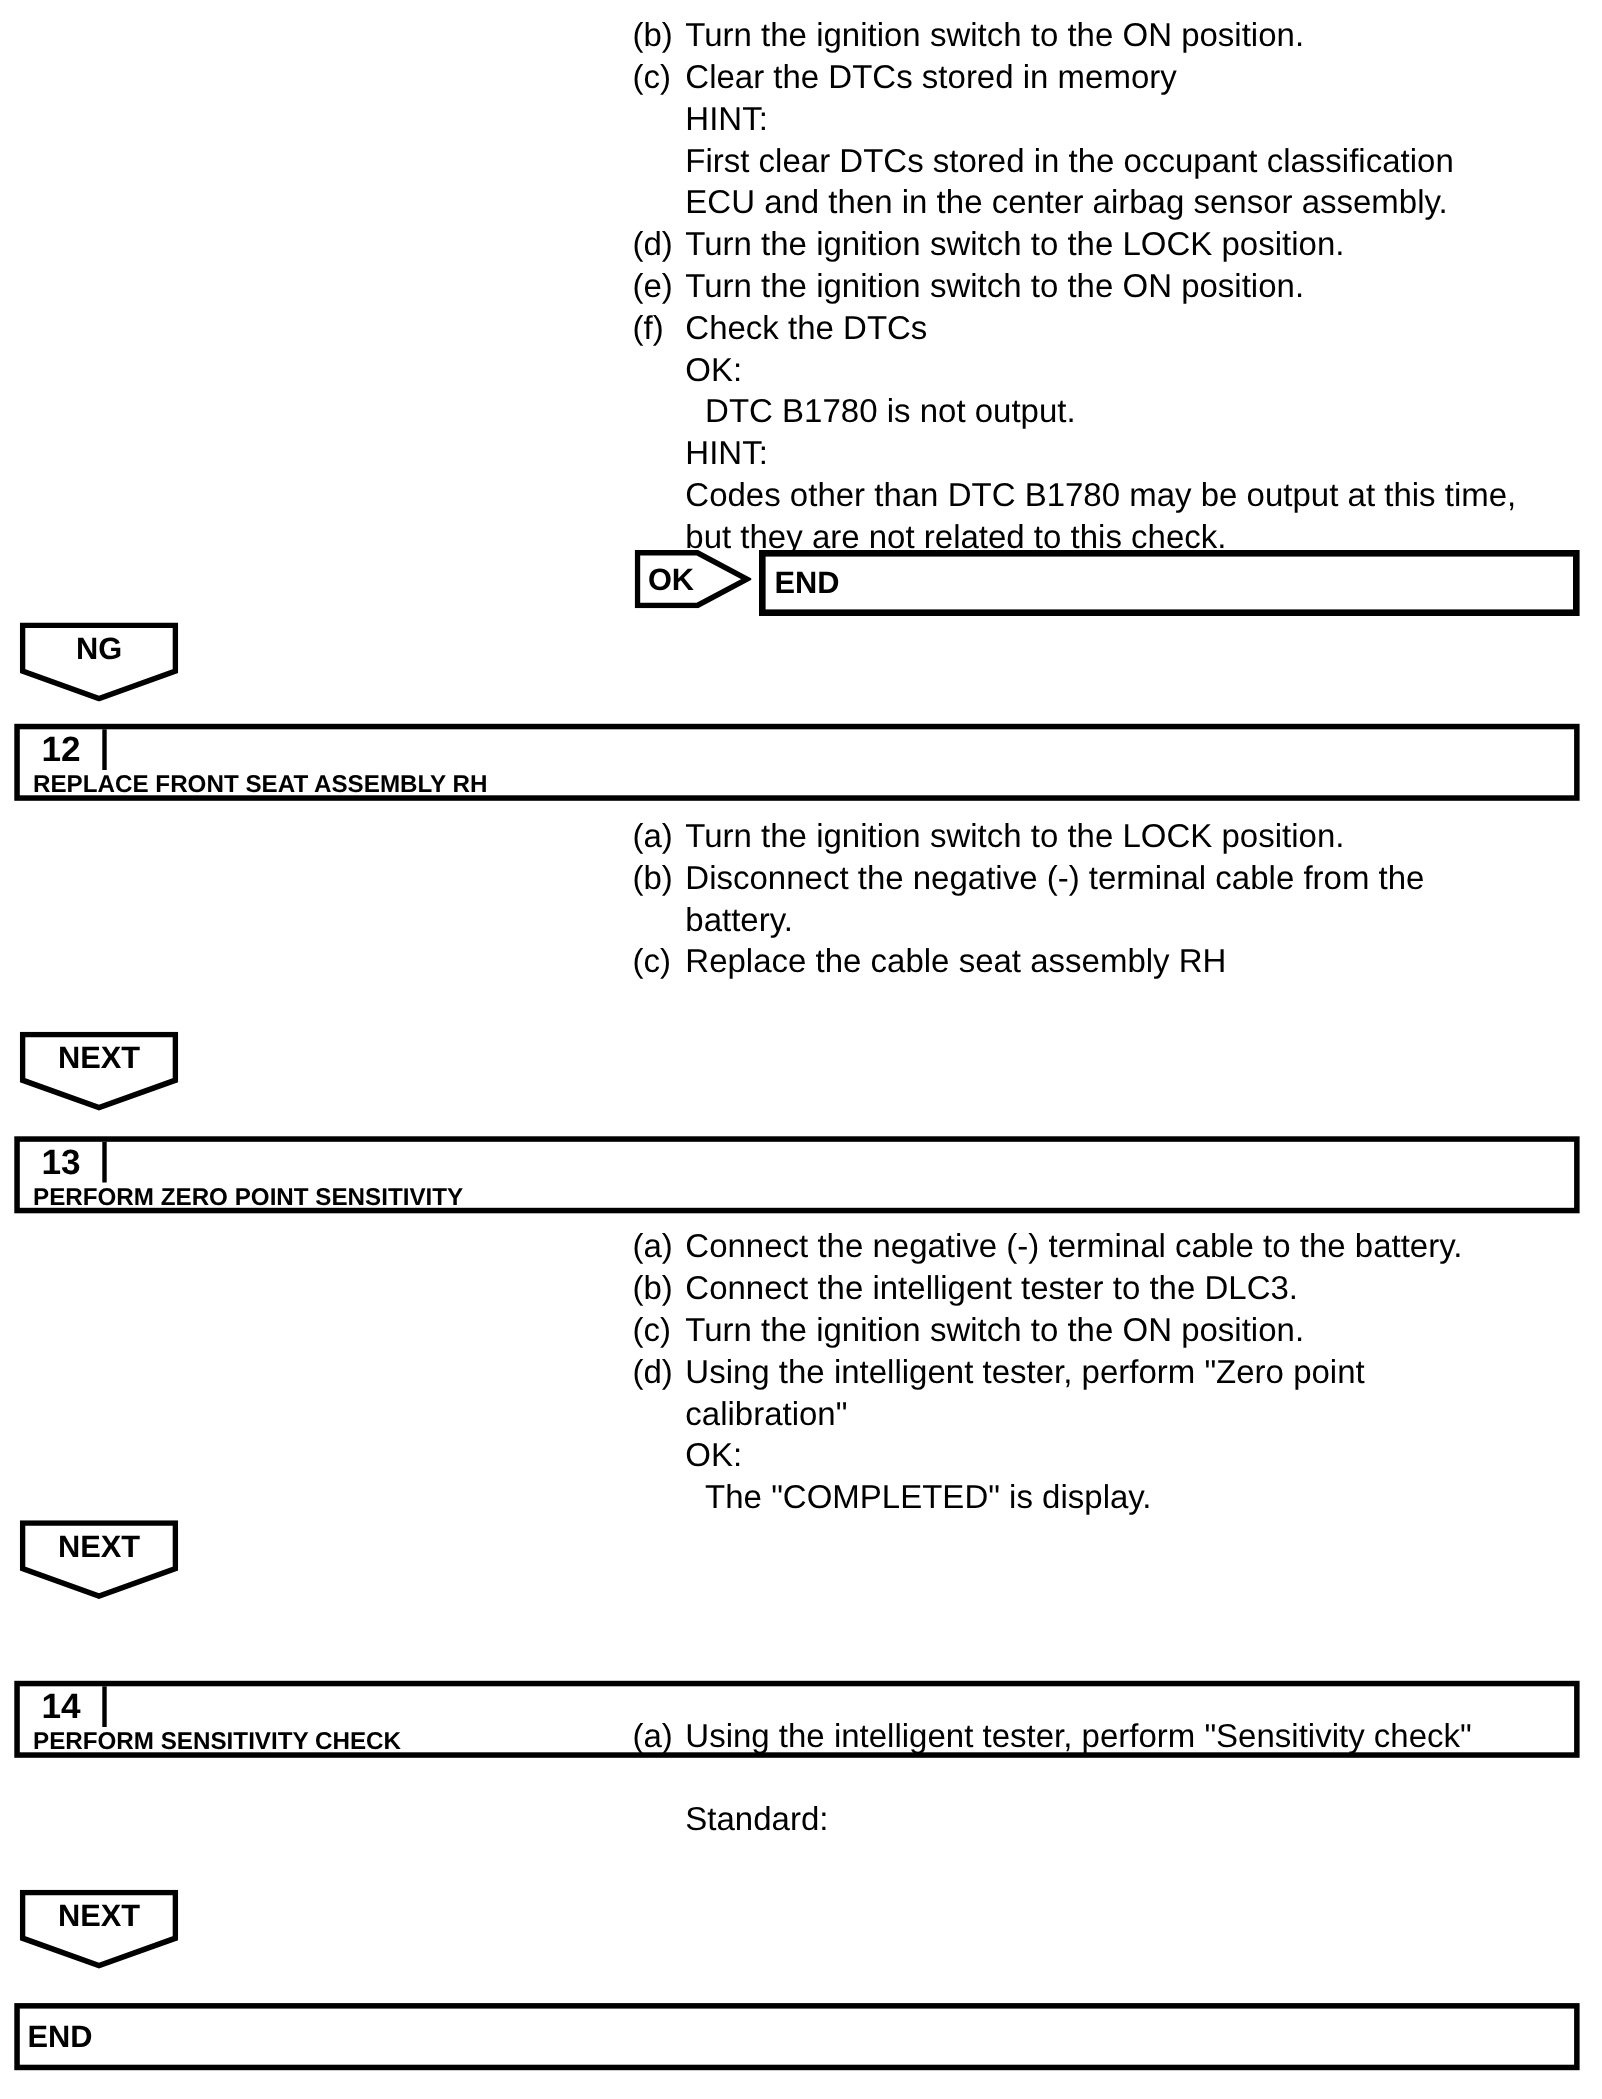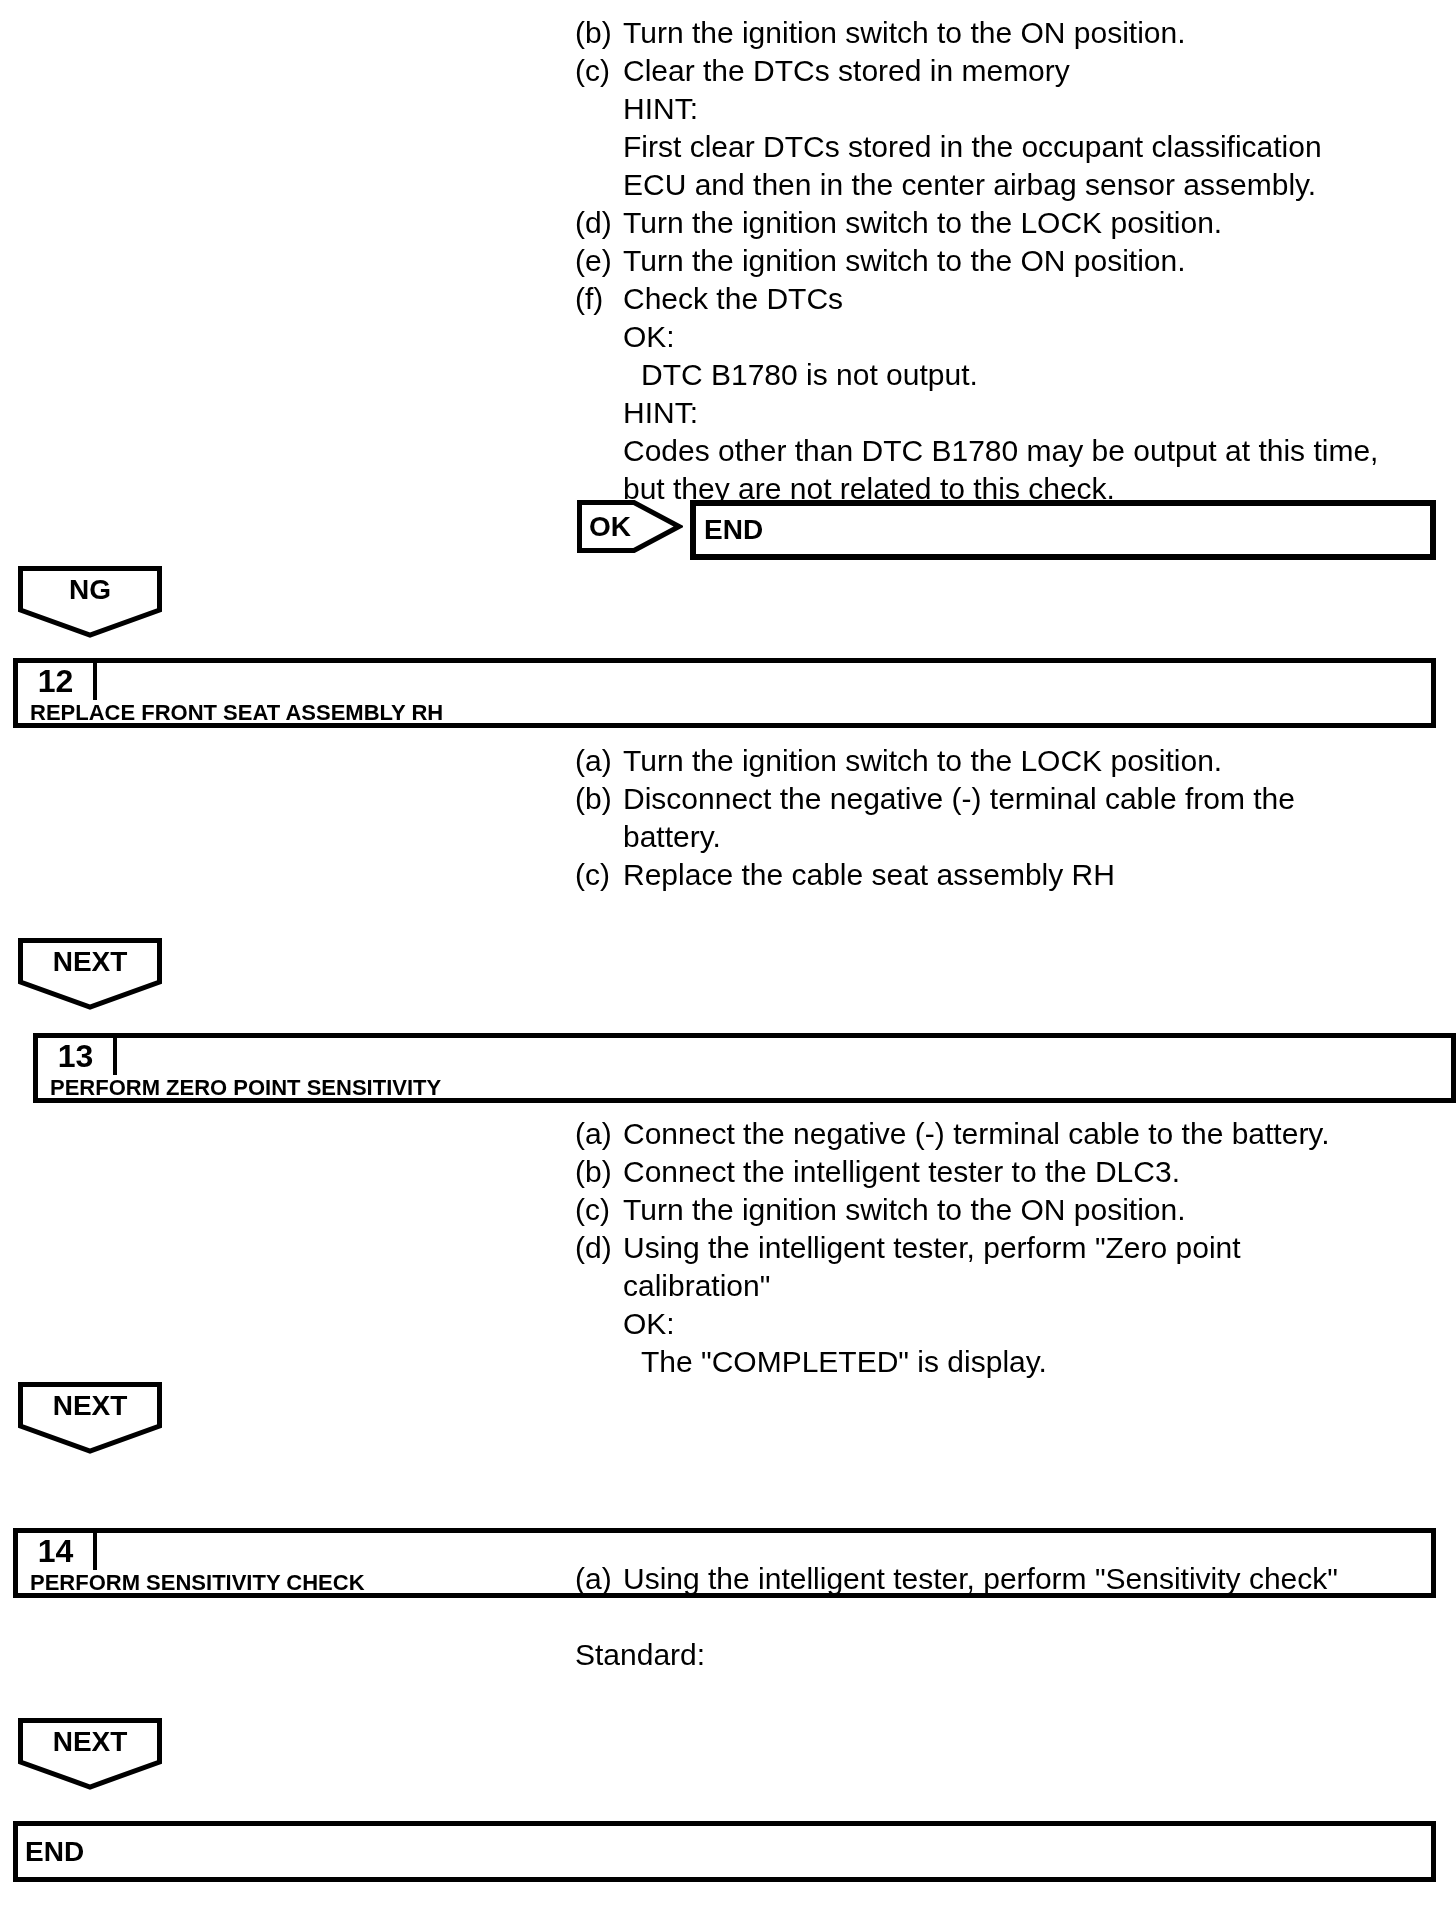--- a/index.html
+++ b/index.html
@@ -10,21 +10,21 @@
     font-family:"Liberation Sans","DejaVu Sans",sans-serif;
     overflow:hidden;
   }
   
   .proc{position:absolute;left:575px;width:870px;font-size:30px;}
   .r{display:flex;height:38px;line-height:38px;white-space:pre;}
   .lbl{width:48px;flex:none;}
   .txt{flex:1;}
   .b{font-weight:normal;}
   .ind .txt{padding-left:18px;}
-  .gap{margin-top:38px;flex-direction:column;}
+  .gap{margin-top:38px;}
   
   .step-header{
     position:absolute;left:13px;width:1423px;height:70px;
     border:5px solid #000;box-sizing:border-box;background:#fff;
     display:flex;align-items:stretch;flex-direction:column;
   }
   .step-num{
     width:75px;flex:none;border-right:4px solid #000;
     display:flex;align-items:center;justify-content:center;
     font-weight:bold;font-size:32px;
@@ -138,21 +138,21 @@
       <span class="lbl">(c)</span>
       <span class="txt">Replace the cable seat assembly RH</span>
     </div>
   </div>
 
   <svg class="badge" style="left:18px;top:938px;" width="144" height="72">
     <polygon points="2.5,2.5 141.5,2.5 141.5,44 72,69 2.5,44"></polygon>
     <text x="72" y="33">NEXT</text>
   </svg>
 
-  <div class="step-header" style="top:1033px;margin-left:20px;">
+  <div class="step-header" style="top:1033px;">
     <div class="step-num">13</div>
     <div class="step-title">PERFORM ZERO POINT SENSITIVITY</div>
   </div>
   <div class="proc" style="top:1115px;">
     <div class="r">
       <span class="lbl">(a)</span>
       <span class="txt">Connect the negative (-) terminal cable to the battery.</span>
     </div>
     <div class="r">
       <span class="lbl">(b)</span>

